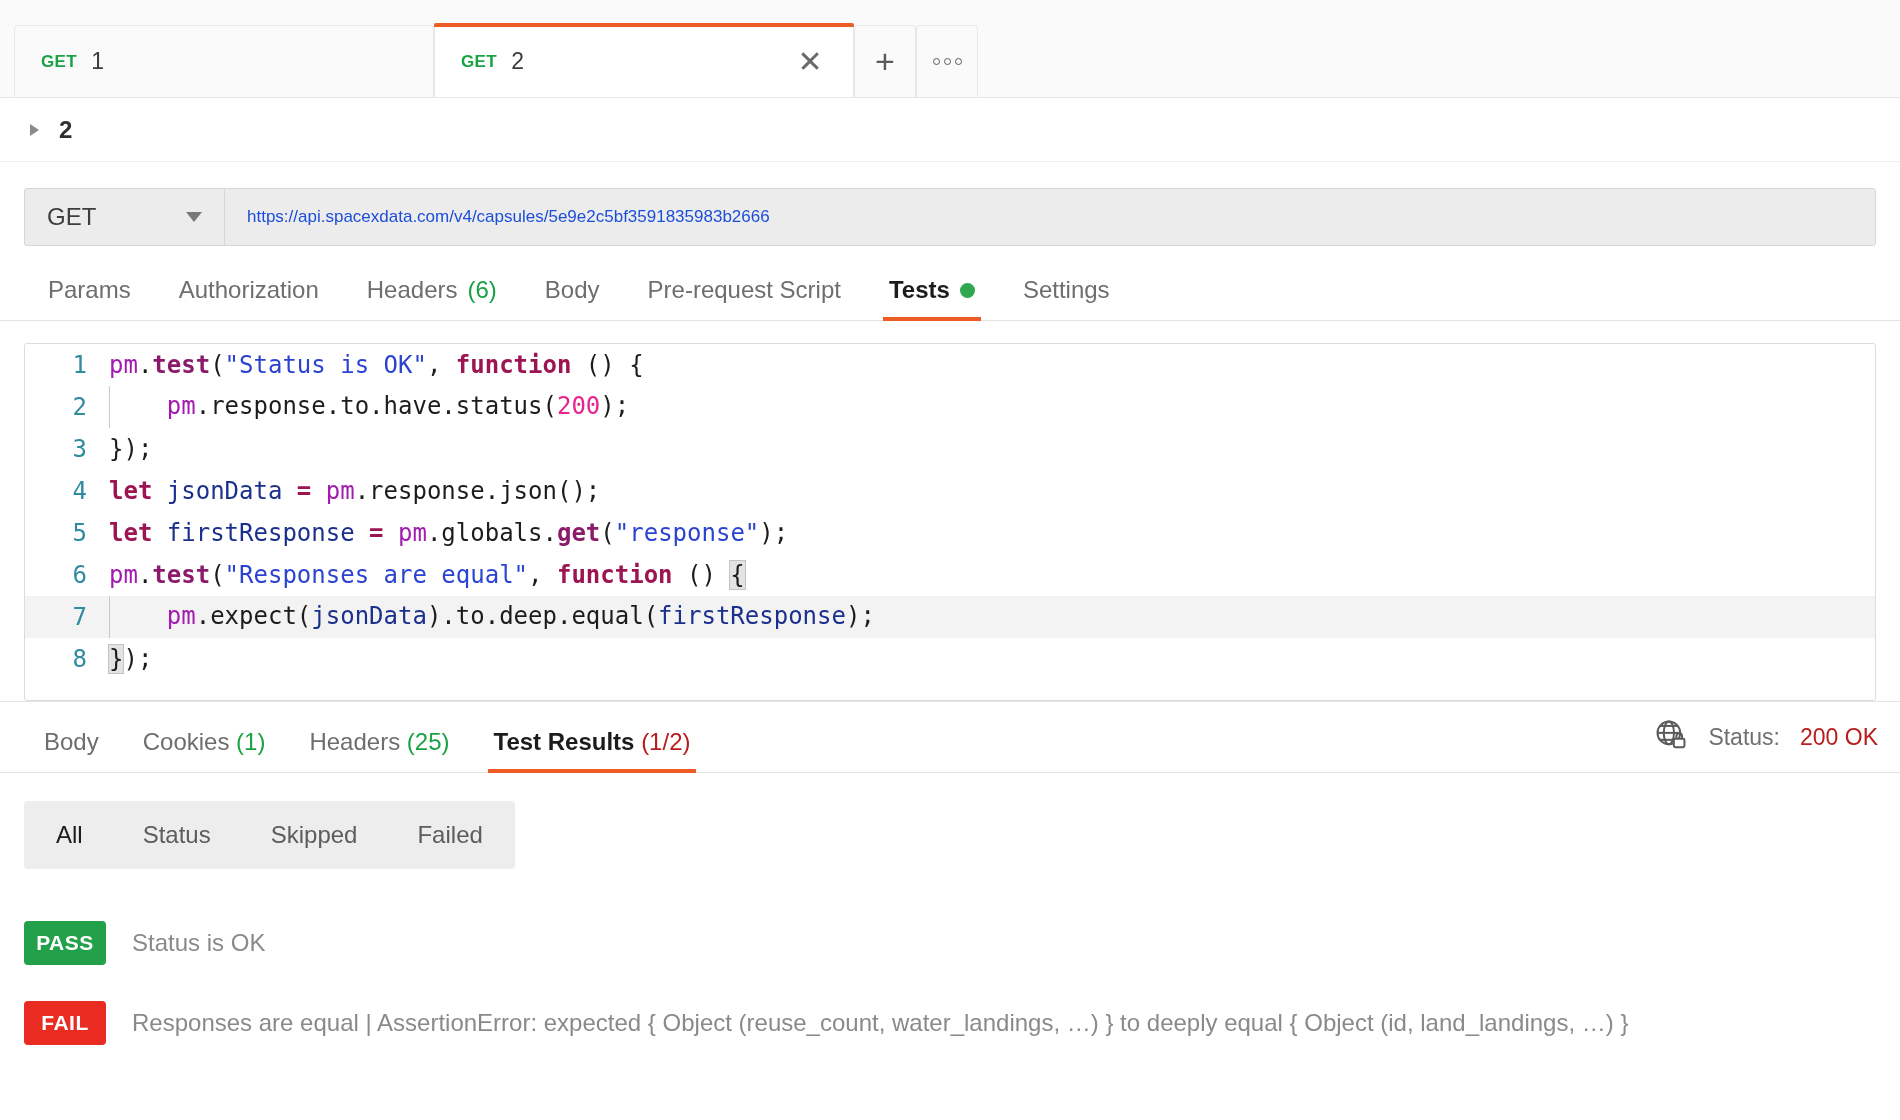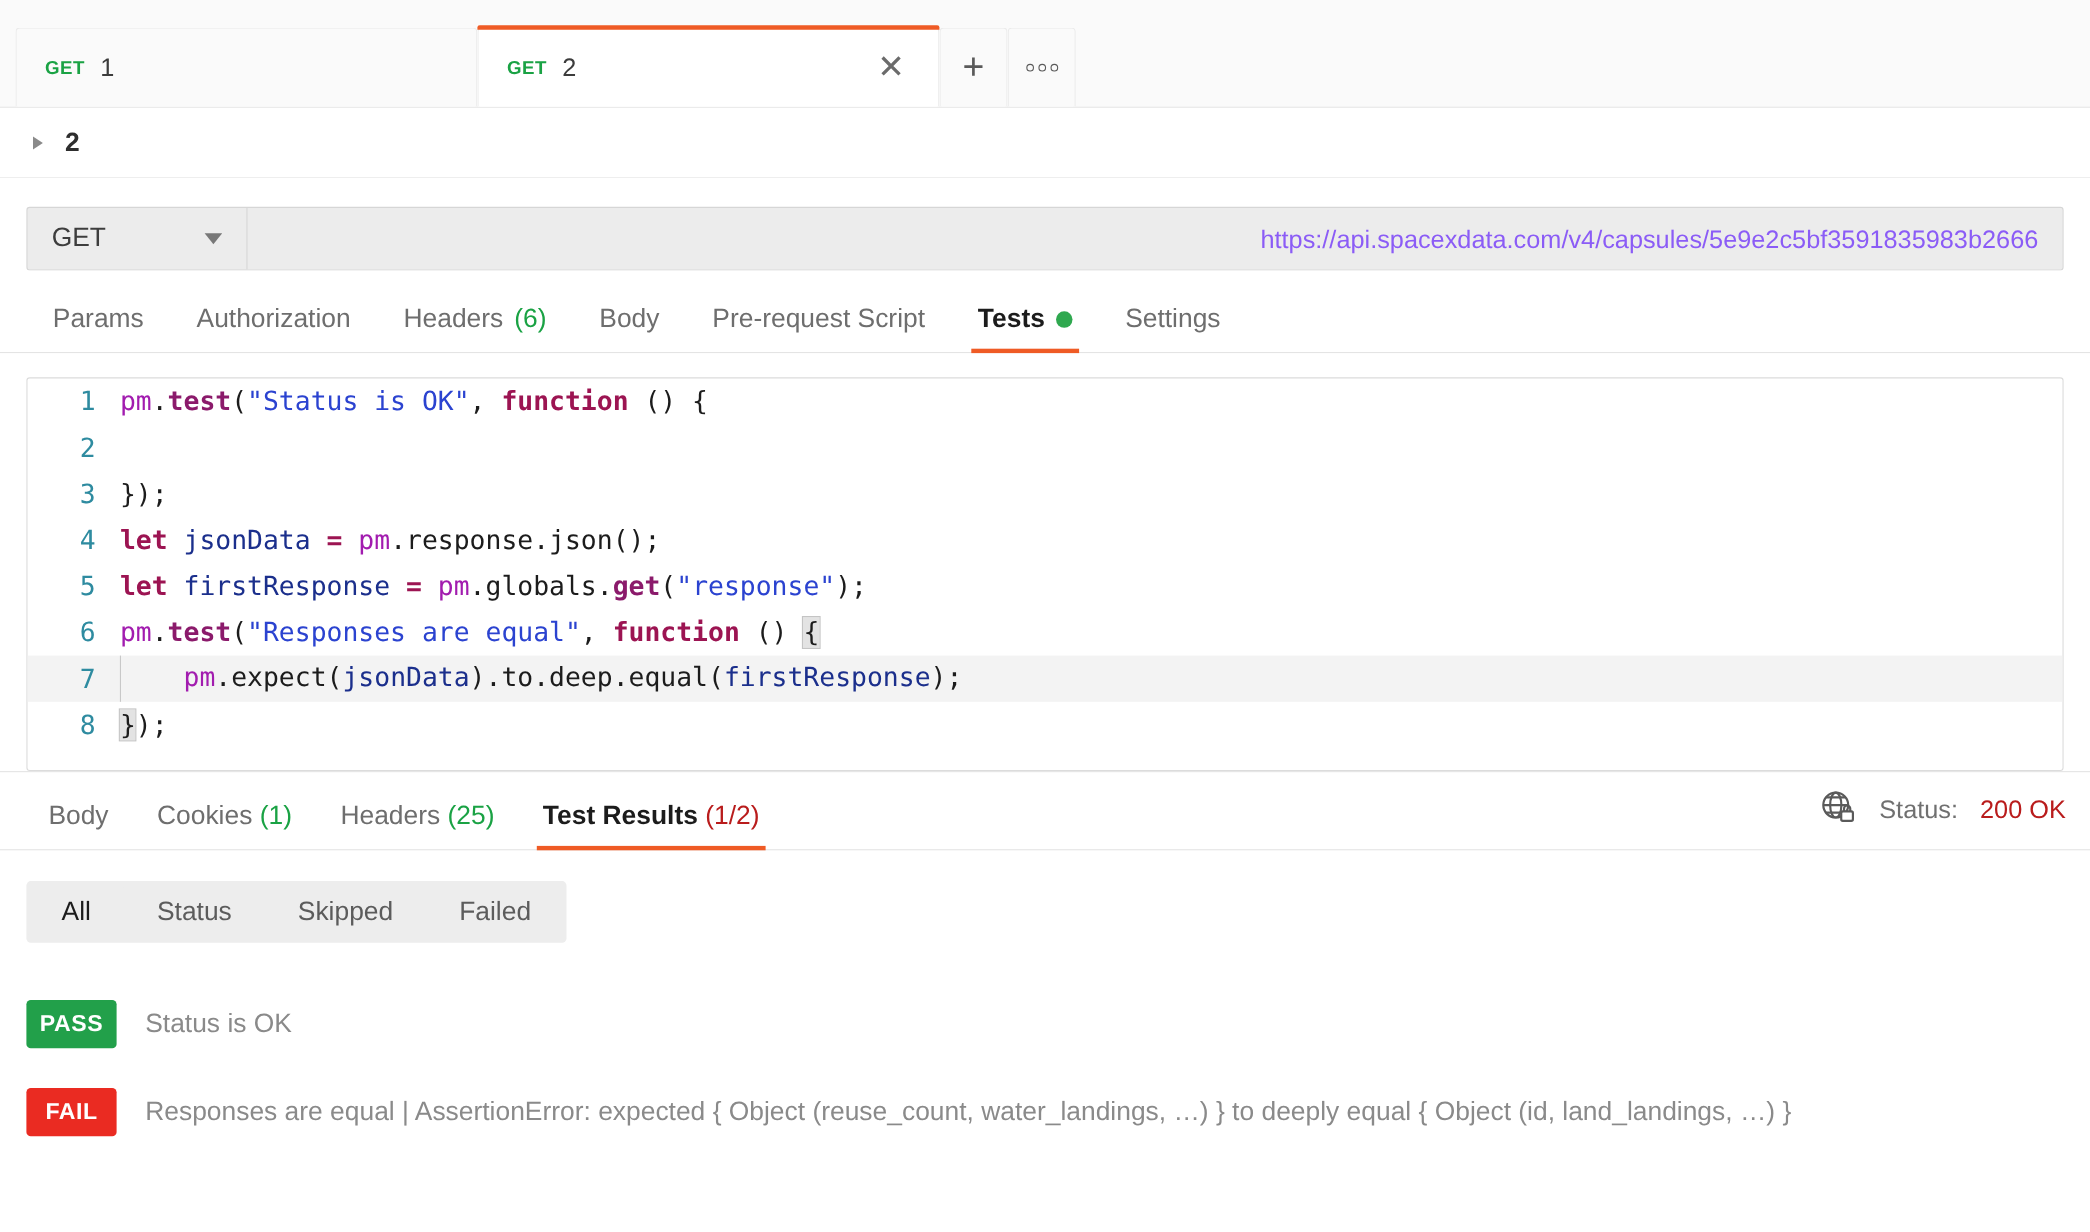--- a/index.html
+++ b/index.html
@@ -121,24 +121,23 @@
     position: absolute; right: 22px;
     width: 0; height: 0;
     border-top: 10px solid #787878;
     border-left: 8px solid transparent;
     border-right: 8px solid transparent;
   }
   .url-input {
     flex: 1;
     display: flex; align-items: center;
     padding: 0 22px;
-    font-size: 23px;
-    color: #8b5cf6;
+    font-size: 17px;
+    color: #1d4ed8;
     background: #ececec;
-    justify-content: flex-end;
   }
 
   
   .reqtabs {
     display: flex;
     align-items: flex-end;
     gap: 0;
     padding: 30px 24px 0 24px;
     border-bottom: 1px solid #e4e4e4;
     background: #fff;
@@ -242,21 +241,21 @@
   .status-txt { font-size: 23px; color: #707070; }
   .status-code { color: #b91c1c; }
 
   
   .filters {
     margin: 28px 24px 0 24px;
     display: inline-flex;
     background: #ededed;
     border-radius: 4px;
     padding: 2px;
-    height: 56px;
+    height: 68px;
     align-items: center;
   }
   .fpill {
     padding: 0 30px;
     font-size: 24px;
     color: #5c5c5c;
     line-height: 46px;
     border-radius: 3px;
   }
   .fpill.sel { color: #1c1c1c; background: #ededed; }
@@ -359,20 +358,21 @@
 
 <div class="editor">
 
   <div class="codeline">
     <span class="lno">1</span>
     <span class="ctext"><span class="t-pm">pm</span><span class="t-plain">.</span><span class="t-fn">test</span><span class="t-plain">(</span><span class="t-str">"Status is OK"</span><span class="t-plain">, </span><span class="t-kw">function</span><span class="t-plain"> () {</span></span>
   </div>
 
   <div class="codeline">
     <span class="lno">2</span>
+    <span class="ctext"><span class="indent-guide">&nbsp;</span><span class="t-plain">   </span><span class="t-pm">pm</span><span class="t-plain">.response.to.have.status(</span><span class="t-num">200</span><span class="t-plain">);</span></span>
   </div>
 
   <div class="codeline">
     <span class="lno">3</span>
     <span class="ctext"><span class="t-plain">});</span></span>
   </div>
 
   <div class="codeline">
     <span class="lno">4</span>
     <span class="ctext"><span class="t-kw">let</span><span class="t-plain"> </span><span class="t-var">jsonData</span><span class="t-plain"> </span><span class="t-op">=</span><span class="t-plain"> </span><span class="t-pm">pm</span><span class="t-plain">.response.json();</span></span>

